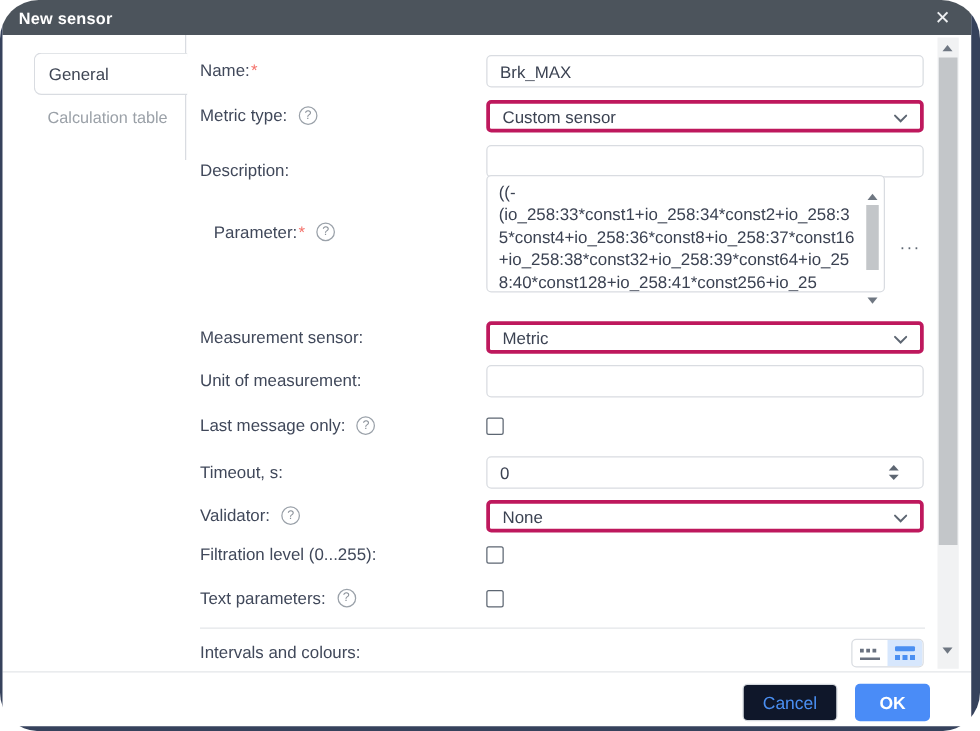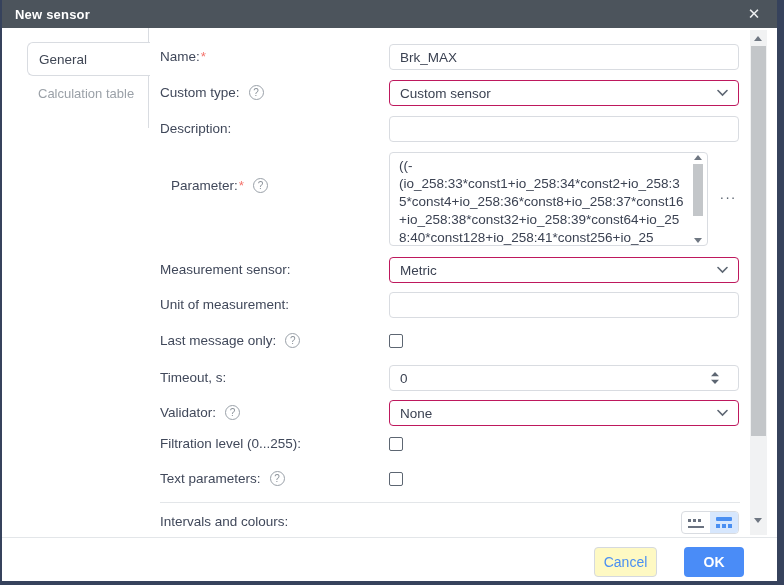--- a/index.html
+++ b/index.html
@@ -1,18 +1,18 @@
 <!DOCTYPE html>
 <html><head>
 <meta charset="utf-8">
 <style>
   * { box-sizing: border-box; margin: 0; padding: 0; }
   html,body { width:784px; height:585px; }
   body { font-family: "Liberation Sans", "DejaVu Sans", sans-serif; background:#fff; }
-  .dialog { position:relative; width:784px; height:585px; background:#fff; overflow:hidden; }
+  .dialog { position:relative; width:784px; height:585px; background:#fff; overflow:hidden;border-radius:31px; }
 
   
   .edge { position:absolute; background:#36425c; z-index:30; }
   .edge.left { left:0; top:0; width:2px; height:585px; }
   .edge.right { right:0; top:0; width:7px; height:585px; }
   .edge.bottom { left:0; bottom:0; width:784px; height:4px; }
 
   
   .titlebar { position:absolute; left:2px; top:0; width:775px; height:28px; background:#4c545c; display:flex; align-items:center; z-index:20; }
   .titlebar .title { color:#ffffff; font-size:13px; font-weight:700; padding-left:13px; letter-spacing:.2px; }
@@ -23,27 +23,27 @@
   .tab-active { position:absolute; left:27px; top:42px; width:123px; height:34px; background:#fff; border:1px solid #d9dce1; border-right:none; border-radius:6px 0 0 6px; display:flex; align-items:center; padding-left:11px; font-size:13.5px; color:#3f4654; z-index:2; cursor:pointer; }
   .tab-inactive { position:absolute; left:38px; top:86px; font-size:13px; color:#9ba1a8; cursor:pointer; }
 
   
   .lbl { position:absolute; left:160px; font-size:13.5px; color:#40485a; display:flex; align-items:center; white-space:nowrap; }
   .req { color:#f4726b; margin-left:1px; }
   .help { display:inline-flex; align-items:center; justify-content:center; width:15px; height:15px; border:1px solid #9aa1a9; border-radius:50%; color:#8a9199; font-size:10px; margin-left:9px; cursor:pointer; flex:0 0 auto; }
 
   
   .ctl { position:absolute; left:389px; width:350px; height:26px; border:1px solid #d9dce1; border-radius:4px; background:#fff; font-size:13.5px; color:#3b4252; padding:12px 10px; outline:none; font-family:inherit; }
-  .selectbox { display:flex; align-items:center; cursor:pointer; position:absolute; left:389px; width:350px; height:26px; border:1px solid #be185d; border-radius:4px; background:#fff; font-size:13.5px; color:#3b4252; padding:0 28px 0 10px; }
+  .selectbox { display:flex; align-items:center; cursor:pointer; position:absolute; left:389px; width:350px; height:26px; border:3px solid #be185d; border-radius:4px; background:#fff; font-size:13.5px; color:#3b4252; padding:0 28px 0 10px; }
   .selectbox svg { position:absolute; right:10px; top:8px; }
   .stepper-icon { position:absolute; left:708px; width:14px; height:14px; }
   .checkbox { position:absolute; left:389px; width:14px; height:14px; border:1.5px solid #5d6672; border-radius:2px; background:#fff; cursor:pointer; }
 
   
-  .param-box { position:absolute; left:389px; top:152px; width:319px; height:94px; border:1px solid #d9dce1; border-radius:4px; background:#fff; overflow:hidden; padding:4px 22px 16px 9px; font-size:13.5px; line-height:18px; color:#3b4252; overflow-wrap:break-word; word-wrap:break-word; }
+  .param-box { position:absolute; left:389px; top:140px; width:319px; height:94px; border:1px solid #d9dce1; border-radius:4px; background:#fff; overflow:hidden; padding:4px 22px 16px 9px; font-size:13.5px; line-height:18px; color:#3b4252; overflow-wrap:break-word; word-wrap:break-word; }
   .param-scroll { position:absolute; left:692px; top:154px; width:13px; height:90px; z-index:3; }
   .param-scroll .thumb { position:absolute; left:1px; top:10px; width:10px; height:52px; background:#c3c6c9; }
   .tri-up { width:0; height:0; border-left:4px solid transparent; border-right:4px solid transparent; border-bottom:5px solid #6f7782; position:absolute; left:2px; }
   .tri-down { width:0; height:0; border-left:4px solid transparent; border-right:4px solid transparent; border-top:5px solid #6f7782; position:absolute; left:2px; }
   .more-btn { position:absolute; left:716px; top:188px; width:24px; height:18px; display:flex; align-items:center; justify-content:center; color:#5d6672; font-size:14px; letter-spacing:1px; cursor:pointer; }
 
   
   .hsep { position:absolute; left:160px; top:502px; width:580px; height:1px; background:#e3e6e9; }
   .seg { position:absolute; left:681px; top:511px; width:58px; height:23px; border:1px solid #d9dce1; border-radius:4px; display:flex; overflow:hidden; background:#fff; }
   .seg-btn { width:29px; height:100%; display:flex; align-items:center; justify-content:center; cursor:pointer; }
@@ -59,21 +59,21 @@
 
   
   .dlg-scroll { position:absolute; left:750px; top:30px; width:17px; height:505px; background:#f1f2f3; z-index:5; }
   .dlg-scroll .thumb { position:absolute; left:1px; top:16px; width:15px; height:390px; background:#c3c6c9; cursor:pointer; }
   .dlg-scroll .tri-up { left:4px; top:6px; border-left-width:4.5px; border-right-width:4.5px; }
   .dlg-scroll .tri-down { left:4px; bottom:12px; border-left-width:4.5px; border-right-width:4.5px; }
 
   
   .footer { position:absolute; left:2px; top:537px; width:775px; height:44px; background:#fff; border-top:1px solid #e3e6e9; z-index:10; }
   .btn { position:absolute; top:9px; height:30px; border-radius:4px; font-size:14px; display:flex; align-items:center; justify-content:center; cursor:pointer; font-family:inherit; }
-  .btn-cancel { left:592px; width:63px; background:#fef9c3; border:1px solid #d5d9de; color:#4a8ff2; }
+  .btn-cancel { left:592px; width:76px; background:#0f172a; border:1px solid #d5d9de; color:#4a8ff2; }
   .btn-ok { left:682px; width:60px; background:#4a8cf7; border:none; color:#fff; font-weight:600; }
 </style>
 </head>
 <body>
 
 <div class="dialog">
 
   <div class="edge left"></div>
   <div class="edge right"></div>
   <div class="edge bottom"></div>
@@ -91,31 +91,31 @@
     <span>Calculation table</span>
   </div>
 
   <div class="lbl" style="top:49px;">
     <span>Name:</span>
       <span class="req">*</span>
   </div>
   <input class="ctl" style="top: 44px;" value="Brk_MAX">
 
   <div class="lbl" style="top:85px;">
-    <span>Custom type:</span>
+    <span>Metric type:</span>
     <span class="help">?</span>
   </div>
   <div class="selectbox" style="top:80px;">
     <span>Custom sensor</span>
     <svg width="11" height="8" viewBox="0 0 11 8">
         <polyline points="1,1.5 5.5,6 10,1.5" fill="none" stroke="#5d6672" stroke-width="1.6" stroke-linecap="round"></polyline>
       </svg>
   </div>
 
-  <div class="lbl" style="top:121px;">
+  <div class="lbl" style="top:129px;">
       <span>Description:</span>
     </div>
   <input class="ctl" style="top: 116px;" value="">
 
   <div class="lbl" style="top:178px;margin-left:11px;">
     <span>Parameter:</span>
       <span class="req">*</span>
     <span class="help">?</span>
   </div>
   <div class="param-box">((-(io_258:33*const1+io_258:34*const2+io_258:35*const4+io_258:36*const8+io_258:37*const16+io_258:38*const32+io_258:39*const64+io_258:40*const128+io_258:41*const256+io_25</div>

